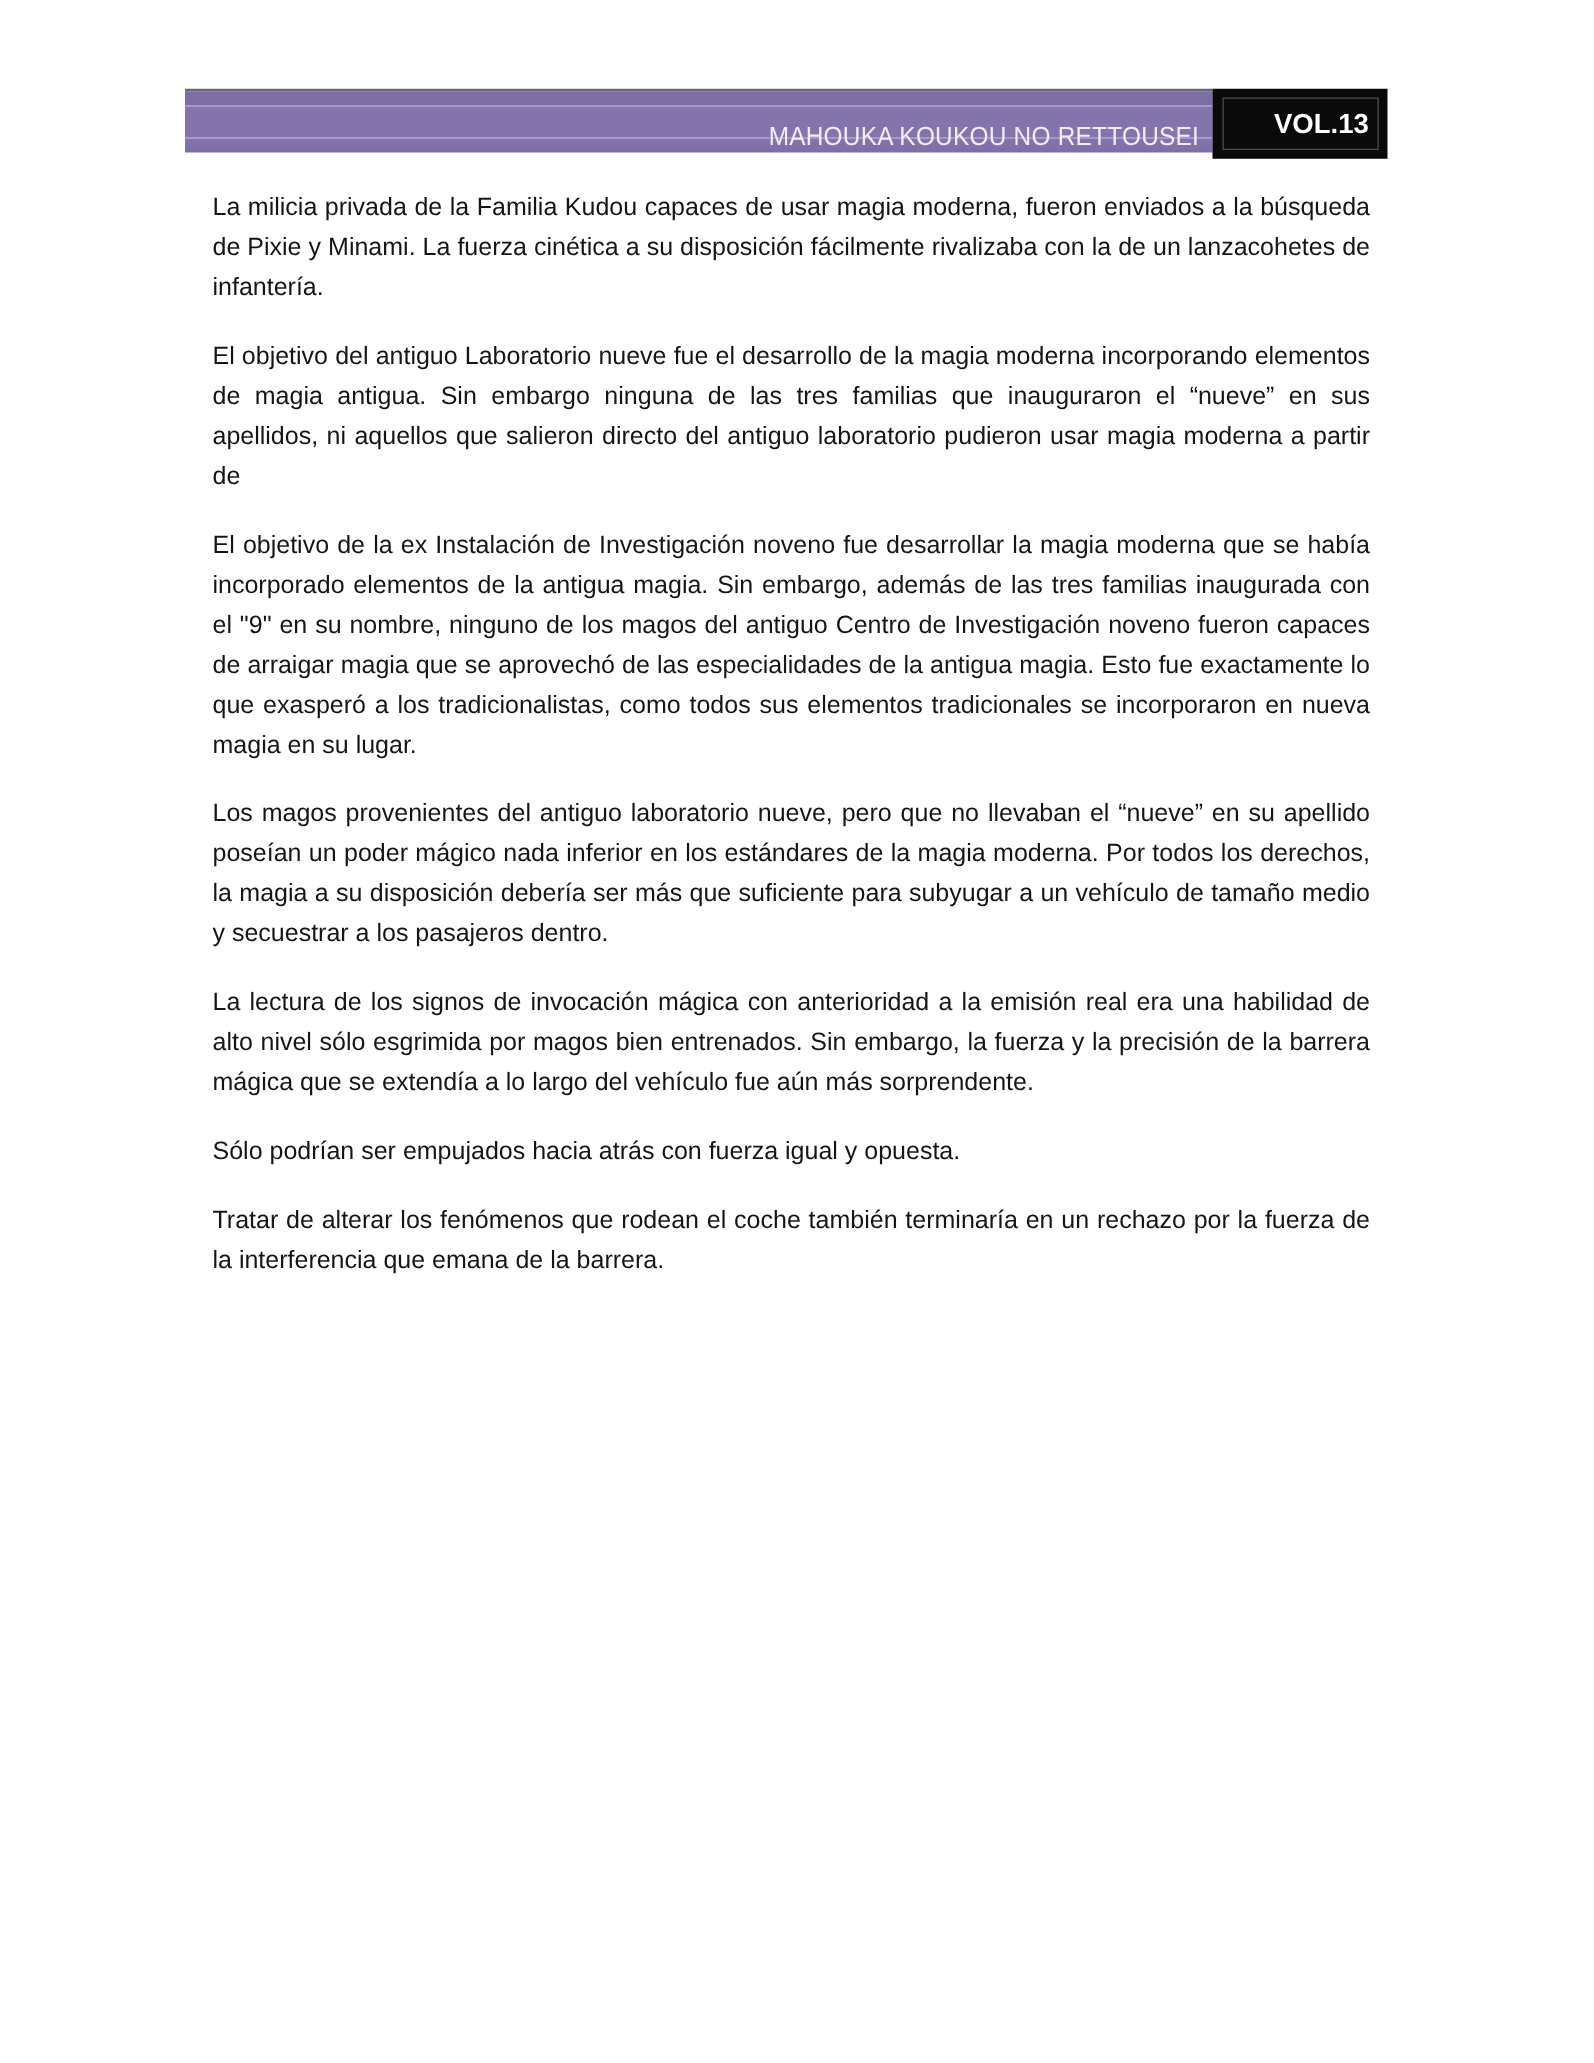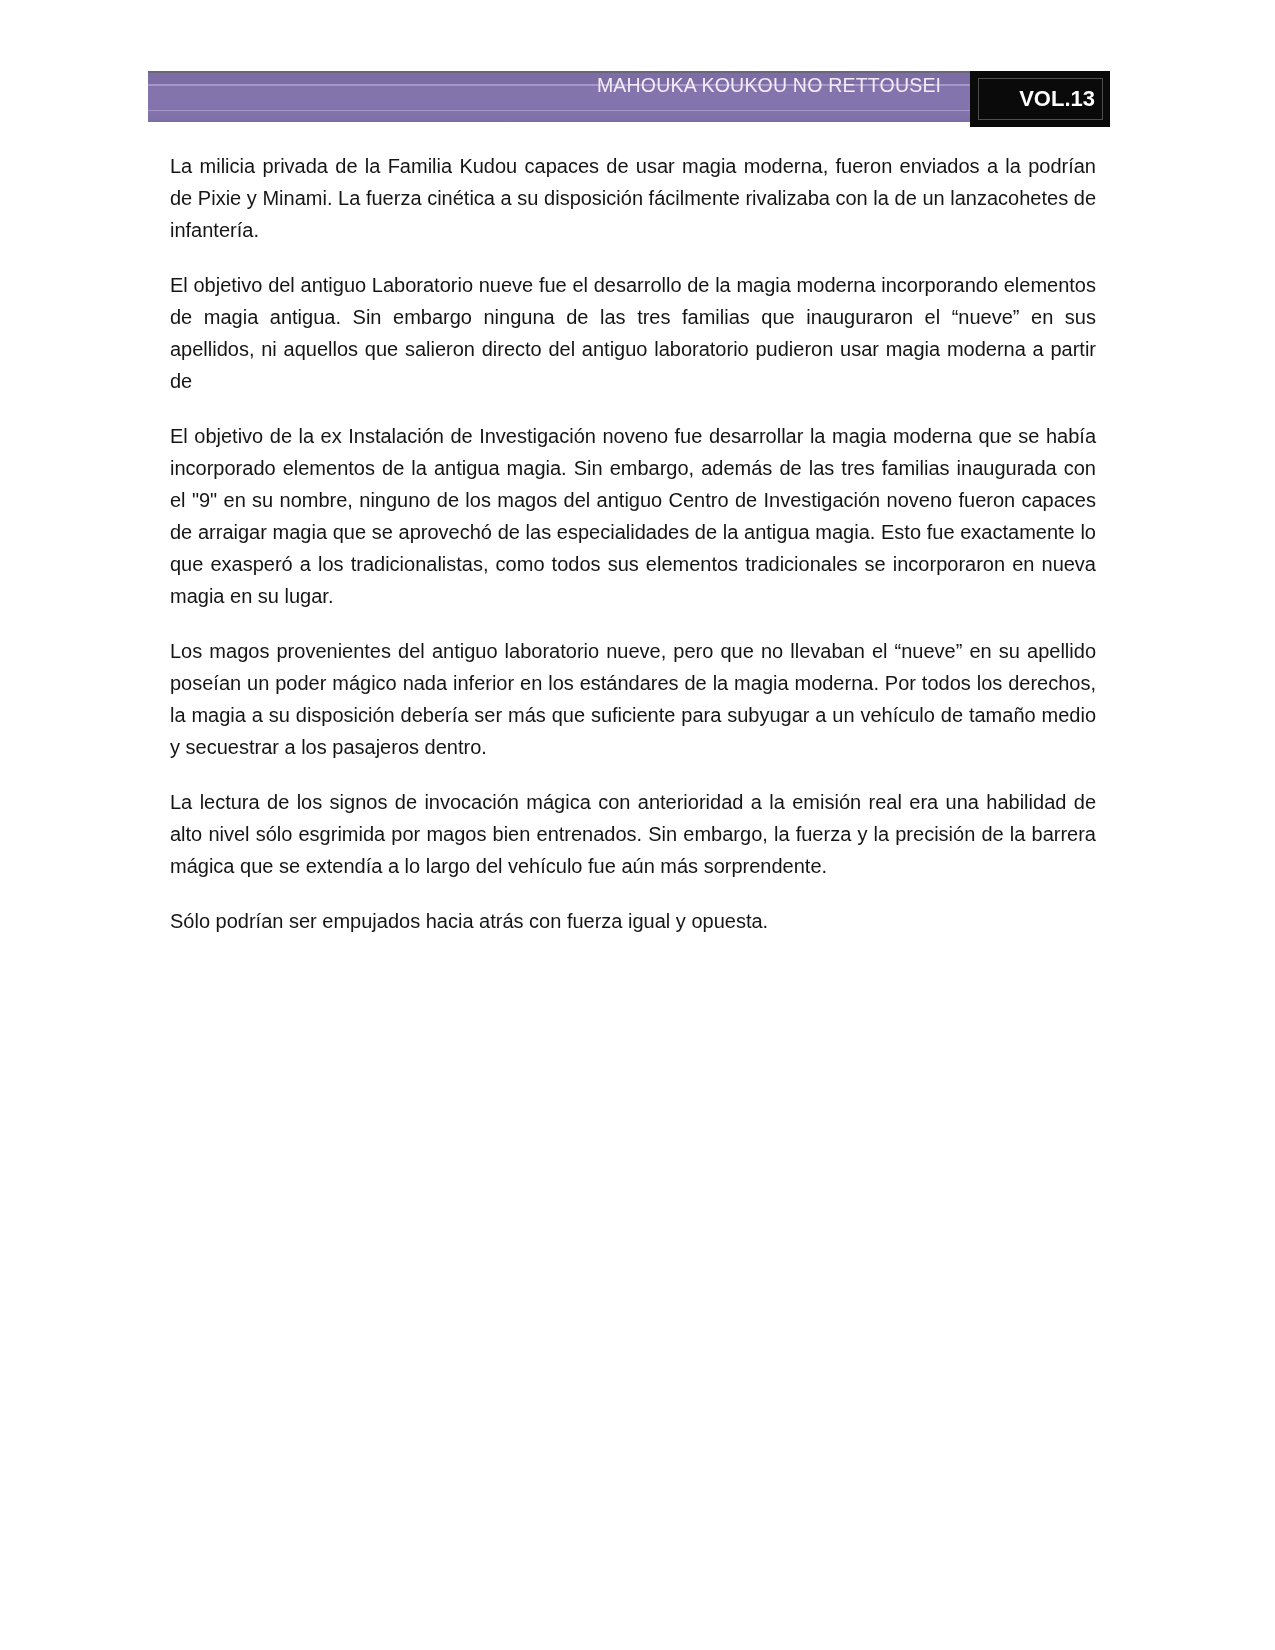--- a/index.html
+++ b/index.html
@@ -34,23 +34,23 @@
       var(--bar-light-line, #a597c7) 11px,
       var(--bar-light-line, #a597c7) 13px,
       var(--bar-main, #8374ad) 13px,
       var(--bar-main, #8374ad) 37px,
       var(--bar-light-line, #a597c7) 37px,
       var(--bar-light-line, #a597c7) 38px,
       var(--bar-main, #8374ad) 38px,
       var(--bar-dark, #7c6da5) 51px
     );
     display: flex;
-    align-items: flex-start;
+    align-items: flex-end;
     justify-content: flex-end;
-    padding-right: 29px;
+    padding-right: 11px;
     box-sizing: border-box;
     min-width: 0;
   }
   .hdr-title {
     color: var(--hdr-title-color, #f1edf7);
     font-size: 21px;
     letter-spacing: 0.2px;
     white-space: nowrap;
     transform: scaleX(0.93);
     transform-origin: 100% 50%;
@@ -105,19 +105,20 @@
 <header class="hdr">
   <div class="hdr-purple">
     <span class="hdr-title">MAHOUKA KOUKOU NO RETTOUSEI</span>
   </div>
   <div class="hdr-vol">
     <span class="hdr-vol-label">VOL.13</span>
   </div>
 </header>
 
 <main class="doc-body">
-    <p>La milicia privada de la Familia Kudou capaces de usar magia moderna, fueron enviados a la podrían de Pixie y Minami. La fuerza cinética a su disposición fácilmente rivalizaba con la de un lanzacohetes de infantería.</p>
+    <p>La milicia privada de la Familia Kudou capaces de usar magia moderna, fueron enviados a la búsqueda de Pixie y Minami. La fuerza cinética a su disposición fácilmente rivalizaba con la de un lanzacohetes de infantería.</p>
     <p>El objetivo del antiguo Laboratorio nueve fue el desarrollo de la magia moderna incorporando elementos de magia antigua. Sin embargo ninguna de las tres familias que inauguraron el “nueve” en sus apellidos, ni aquellos que salieron directo del antiguo laboratorio pudieron usar magia moderna a partir de</p>
     <p>El objetivo de la ex Instalación de Investigación noveno fue desarrollar la magia moderna que se había incorporado elementos de la antigua magia. Sin embargo, además de las tres familias inaugurada con el "9" en su nombre, ninguno de los magos del antiguo Centro de Investigación noveno fueron capaces de arraigar magia que se aprovechó de las especialidades de la antigua magia. Esto fue exactamente lo que exasperó a los tradicionalistas, como todos sus elementos tradicionales se incorporaron en nueva magia en su lugar.</p>
     <p>Los magos provenientes del antiguo laboratorio nueve, pero que no llevaban el “nueve” en su apellido poseían un poder mágico nada inferior en los estándares de la magia moderna. Por todos los derechos, la magia a su disposición debería ser más que suficiente para subyugar a un vehículo de tamaño medio y secuestrar a los pasajeros dentro.</p>
     <p>La lectura de los signos de invocación mágica con anterioridad a la emisión real era una habilidad de alto nivel sólo esgrimida por magos bien entrenados. Sin embargo, la fuerza y la precisión de la barrera mágica que se extendía a lo largo del vehículo fue aún más sorprendente.</p>
     <p>Sólo podrían ser empujados hacia atrás con fuerza igual y opuesta.</p>
+    <p>Tratar de alterar los fenómenos que rodean el coche también terminaría en un rechazo por la fuerza de la interferencia que emana de la barrera.</p>
   </main>
 
 </body></html>

